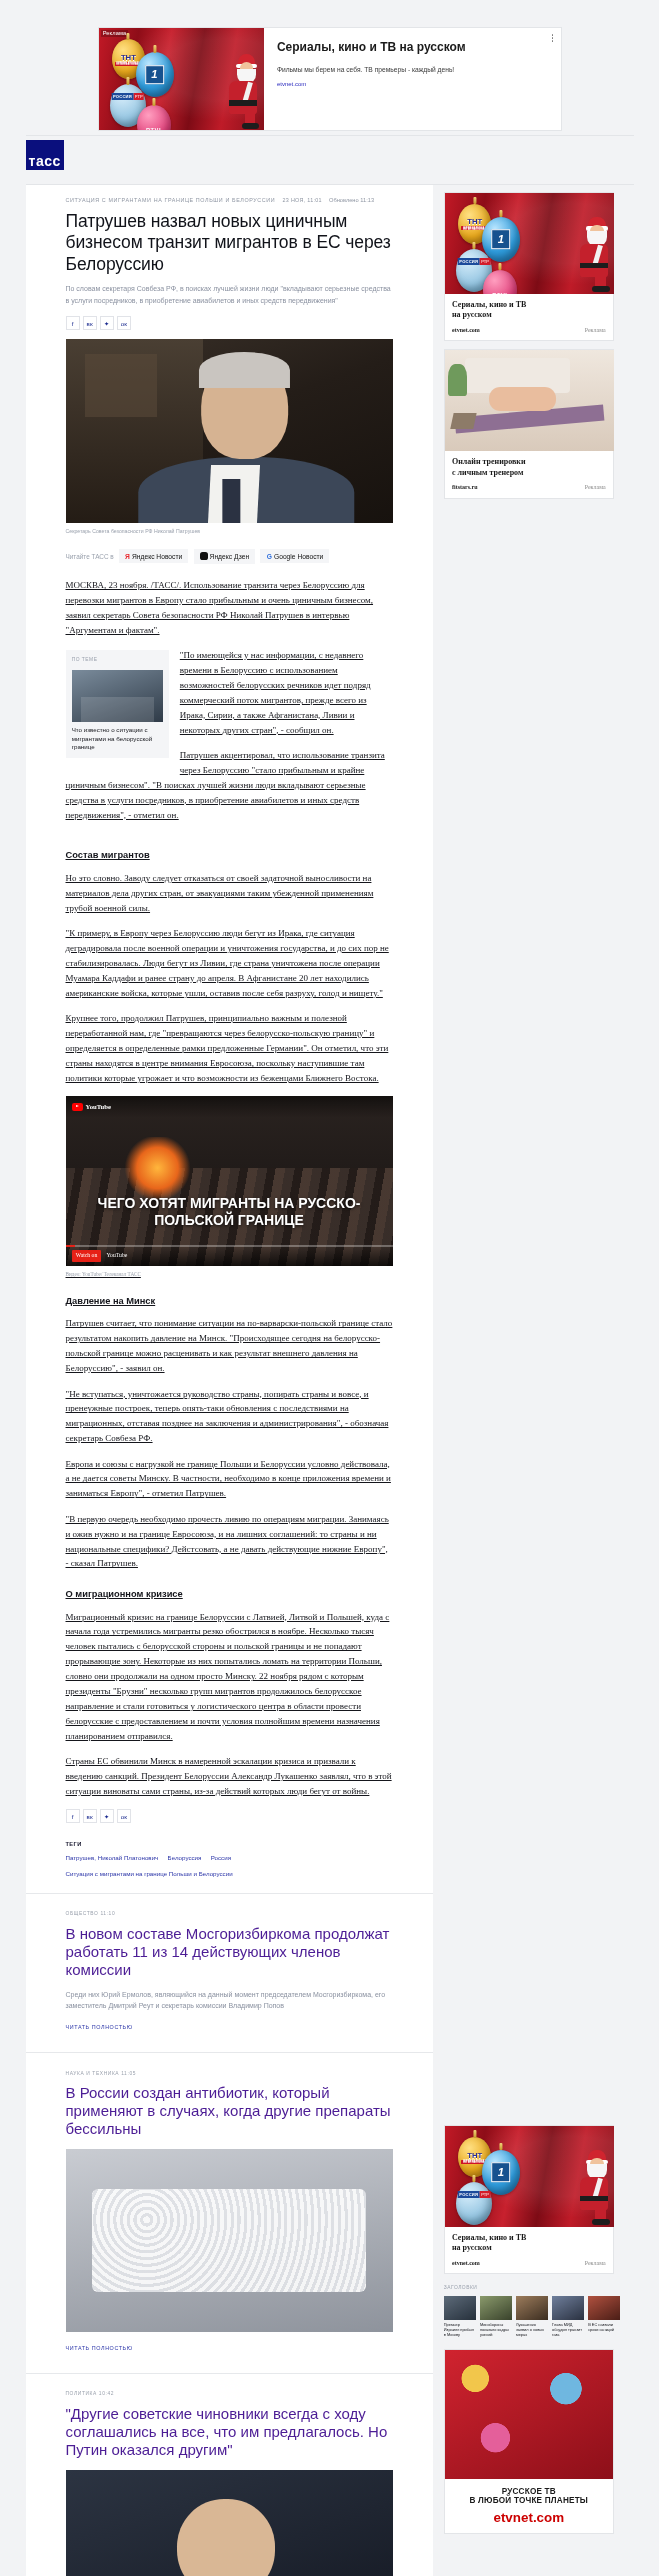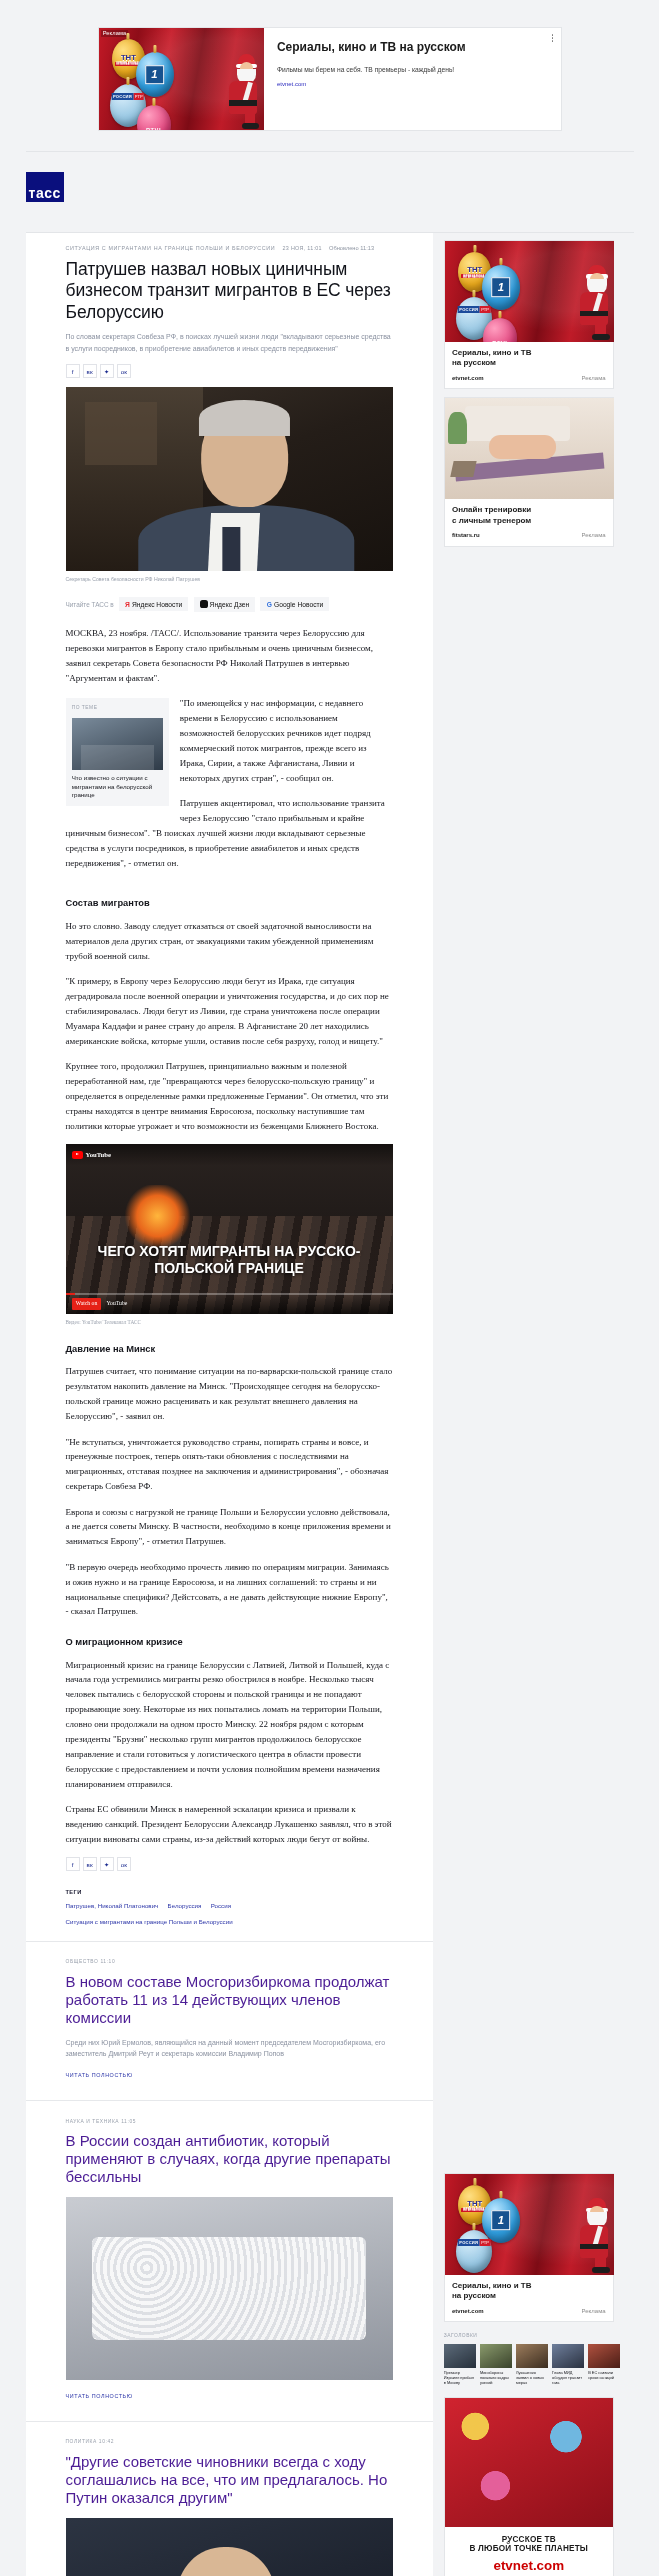--- a/index.html
+++ b/index.html
@@ -64,21 +64,21 @@
   .santa .boot{position:absolute;right:1px;top:70px;width:17.5px;height:6.2px;background:#1d1d1d;border-radius:3.1px;}
   .top-ad-body { flex:1; padding:12.4px 13.4px; position:relative; }
   .top-ad-title { font-size:12px; font-weight:bold; color:#1b1b1b; }
   .top-ad-sub { font-size:6.7px; color:#3a3a3a; margin-top:11.3px; }
   .top-ad-url { font-size:6px; color:#2b2bbf; margin-top:8.2px; }
   .kebab { position:absolute; right:7.2px; top:6.2px; width:1.5px; }
   .kebab i { display:block; width:1.5px;height:1.5px;background:#777;border-radius:50%;margin-bottom:1.5px; }
 
   
   .tass-header { width:659px; background:#f2f3f5; }
-  .tass-logo-row { width:608px; margin:16px auto; padding:20px 0 0 0; border-top:0.5px solid #e3e5e8; }
+  .tass-logo-row { width:608px; margin:0 auto; padding:4px 0 0 0; border-top:0.5px solid #e3e5e8; }
   .tass-logo { display:inline-block; width:38px; height:30px; background:#0a0f7d; color:#fff;
     font-weight:bold; font-size:14px; letter-spacing:0.5px; position:relative; }
   .tass-logo span { position:absolute; left:3.1px; bottom:1px; font-family:"Liberation Sans", sans-serif; }
   .nav-bar { width:608px; margin:0 auto; border-bottom:0.5px solid #e3e5e8; height:13.4px; }
 
   
   .main { width:608px; margin:0 auto; display:flex; gap:0; align-items:flex-start; background:#f2f3f5; }
   .content-col { width:407px; background:#fff; padding:0 0 0 0; }
   .side-col { width:201px; padding:6.2px 0 0 11.3px; }
 
@@ -108,21 +108,21 @@
   .hero .man-tie  { position:absolute; left:50%; top:76%; width:17.5px;height:47px;background:#2b3242;transform:translateX(-38%);}
   .hero-caption { font-size:5.2px; color:#9aa1ad; margin:4.1px 0 0 0; line-height:1.5; }
 
   .read-in { display:flex; align-items:center; gap:5.2px; margin:13.4px 0 0 0; flex-wrap:wrap;}
   .read-in-label { font-size:6.4px; color:#9aa1ad; }
   .read-chip { background:#f4f5f7; padding:3.6px 6.2px; font-size:6.7px; display:flex; align-items:center; gap:2.1px; color:#111; }
   .read-chip .ya-red { color:#e8292f; font-weight:bold; }
   .read-chip .zen-dot { display:inline-block;width:7.7px;height:7.7px;background:#111;border-radius:2.6px; }
   .read-chip .g-blue { color:#2f6fdd; font-weight:bold; }
 
-  .body-text { font-family:"Liberation Serif", serif; font-size:9px; line-height:1.66; color:#15161c; margin:14.4px 0 0 0; }
+  .body-text { font-family:"Liberation Serif", serif; font-size:9px; line-height:1.66; color:#15161c; margin:14.4px 0 0 0;text-decoration:underline; }
   .body-text p { margin:0 0 10.3px 0; }
   .body-text h3 { font-family:"Liberation Sans", sans-serif; font-size:9.3px; font-weight:bold; margin:15.5px 0 7.2px 0; }
 
   .inline-card { float:left; width:103px; margin:2.1px 11.3px 5.2px 0; background:#f4f5f7; padding:6.2px; font-family:"Liberation Sans", sans-serif; }
   .inline-card .kicker { font-size:4.9px; letter-spacing:0.5px; color:#9aa1ad; text-transform:uppercase; }
   .inline-card .thumb { width:91px;height:52px;margin:5.2px 0 4.1px 0;
     background:linear-gradient(160deg,#7a8b9b,#2f3b48); position:relative; overflow:hidden;}
   .inline-card .thumb:after{content:"";position:absolute;left:10%;bottom:0;width:80%;height:48%;background:rgba(255,255,255,.14);}
   .inline-card .ctitle { font-size:6.2px; line-height:1.42; color:#15161c; }
 
@@ -161,21 +161,21 @@
   .img-pills:after{ content:""; position:absolute;left:8%;top:22%;width:84%;height:56%;
     background:repeating-radial-gradient(circle at 20% 30%, #fff 0 3.6px, #e3e5e9 3.6px 6.7px); opacity:.9; border-radius:6.2px;}
   .img-putin { background:linear-gradient(160deg,#2c3442,#121620); }
   .img-putin:after{content:"";position:absolute;left:34%;top:16%;width:30%;height:54%;background:#d9b795;border-radius:48%;}
   .img-putin:before{content:"";position:absolute;left:22%;top:62%;width:56%;height:40%;background:#37404f;border-radius:42% 42% 0 0;}
 
   
   .side-ad { width:170px;background:#fff;border:0.5px solid #e3e5e8;margin-bottom:8.2px;position:relative; }
   .side-ad .kebab { right:5.2px; top:5.2px; }
   .side-ad-img { width:169px;height:101px;position:relative;overflow:hidden; }
-  .side-ad-body { padding:6.2px 7.2px 7.2px 7.2px; }
+  .side-ad-body { padding:6.2px 7.2px 7.2px 7.2px;font-family:Liberation Serif, serif; }
   .side-ad-title { font-size:8px;font-weight:bold;line-height:1.3;color:#1b1b1b; }
   .side-ad-meta { display:flex;justify-content:space-between;align-items:center;margin-top:6.2px;font-size:6px; }
   .side-ad-url { color:#1b1b1b;font-weight:bold; }
   .side-ad-rek { color:#8d8d8d; }
 
   .gym-img { background:linear-gradient(180deg,#efe7de,#d9cabb); }
   .gym-img .sofa{position:absolute;left:12%;top:8%;width:62%;height:34%;background:#efe9e2;border-radius:4.1px;}
   .gym-img .mat{position:absolute;left:6%;top:60%;width:88%;height:16%;background:#8e6f93;transform:rotate(-5deg);}
   .gym-img .plant{position:absolute;left:2%;top:14%;width:18.5px;height:32px;background:#6f9a5c;border-radius:40% 40% 3.1px 3.1px;}
   .gym-img .lap{position:absolute;left:4%;top:62%;width:23px;height:15.5px;background:#8d7b68;transform:skewX(-12deg);}

